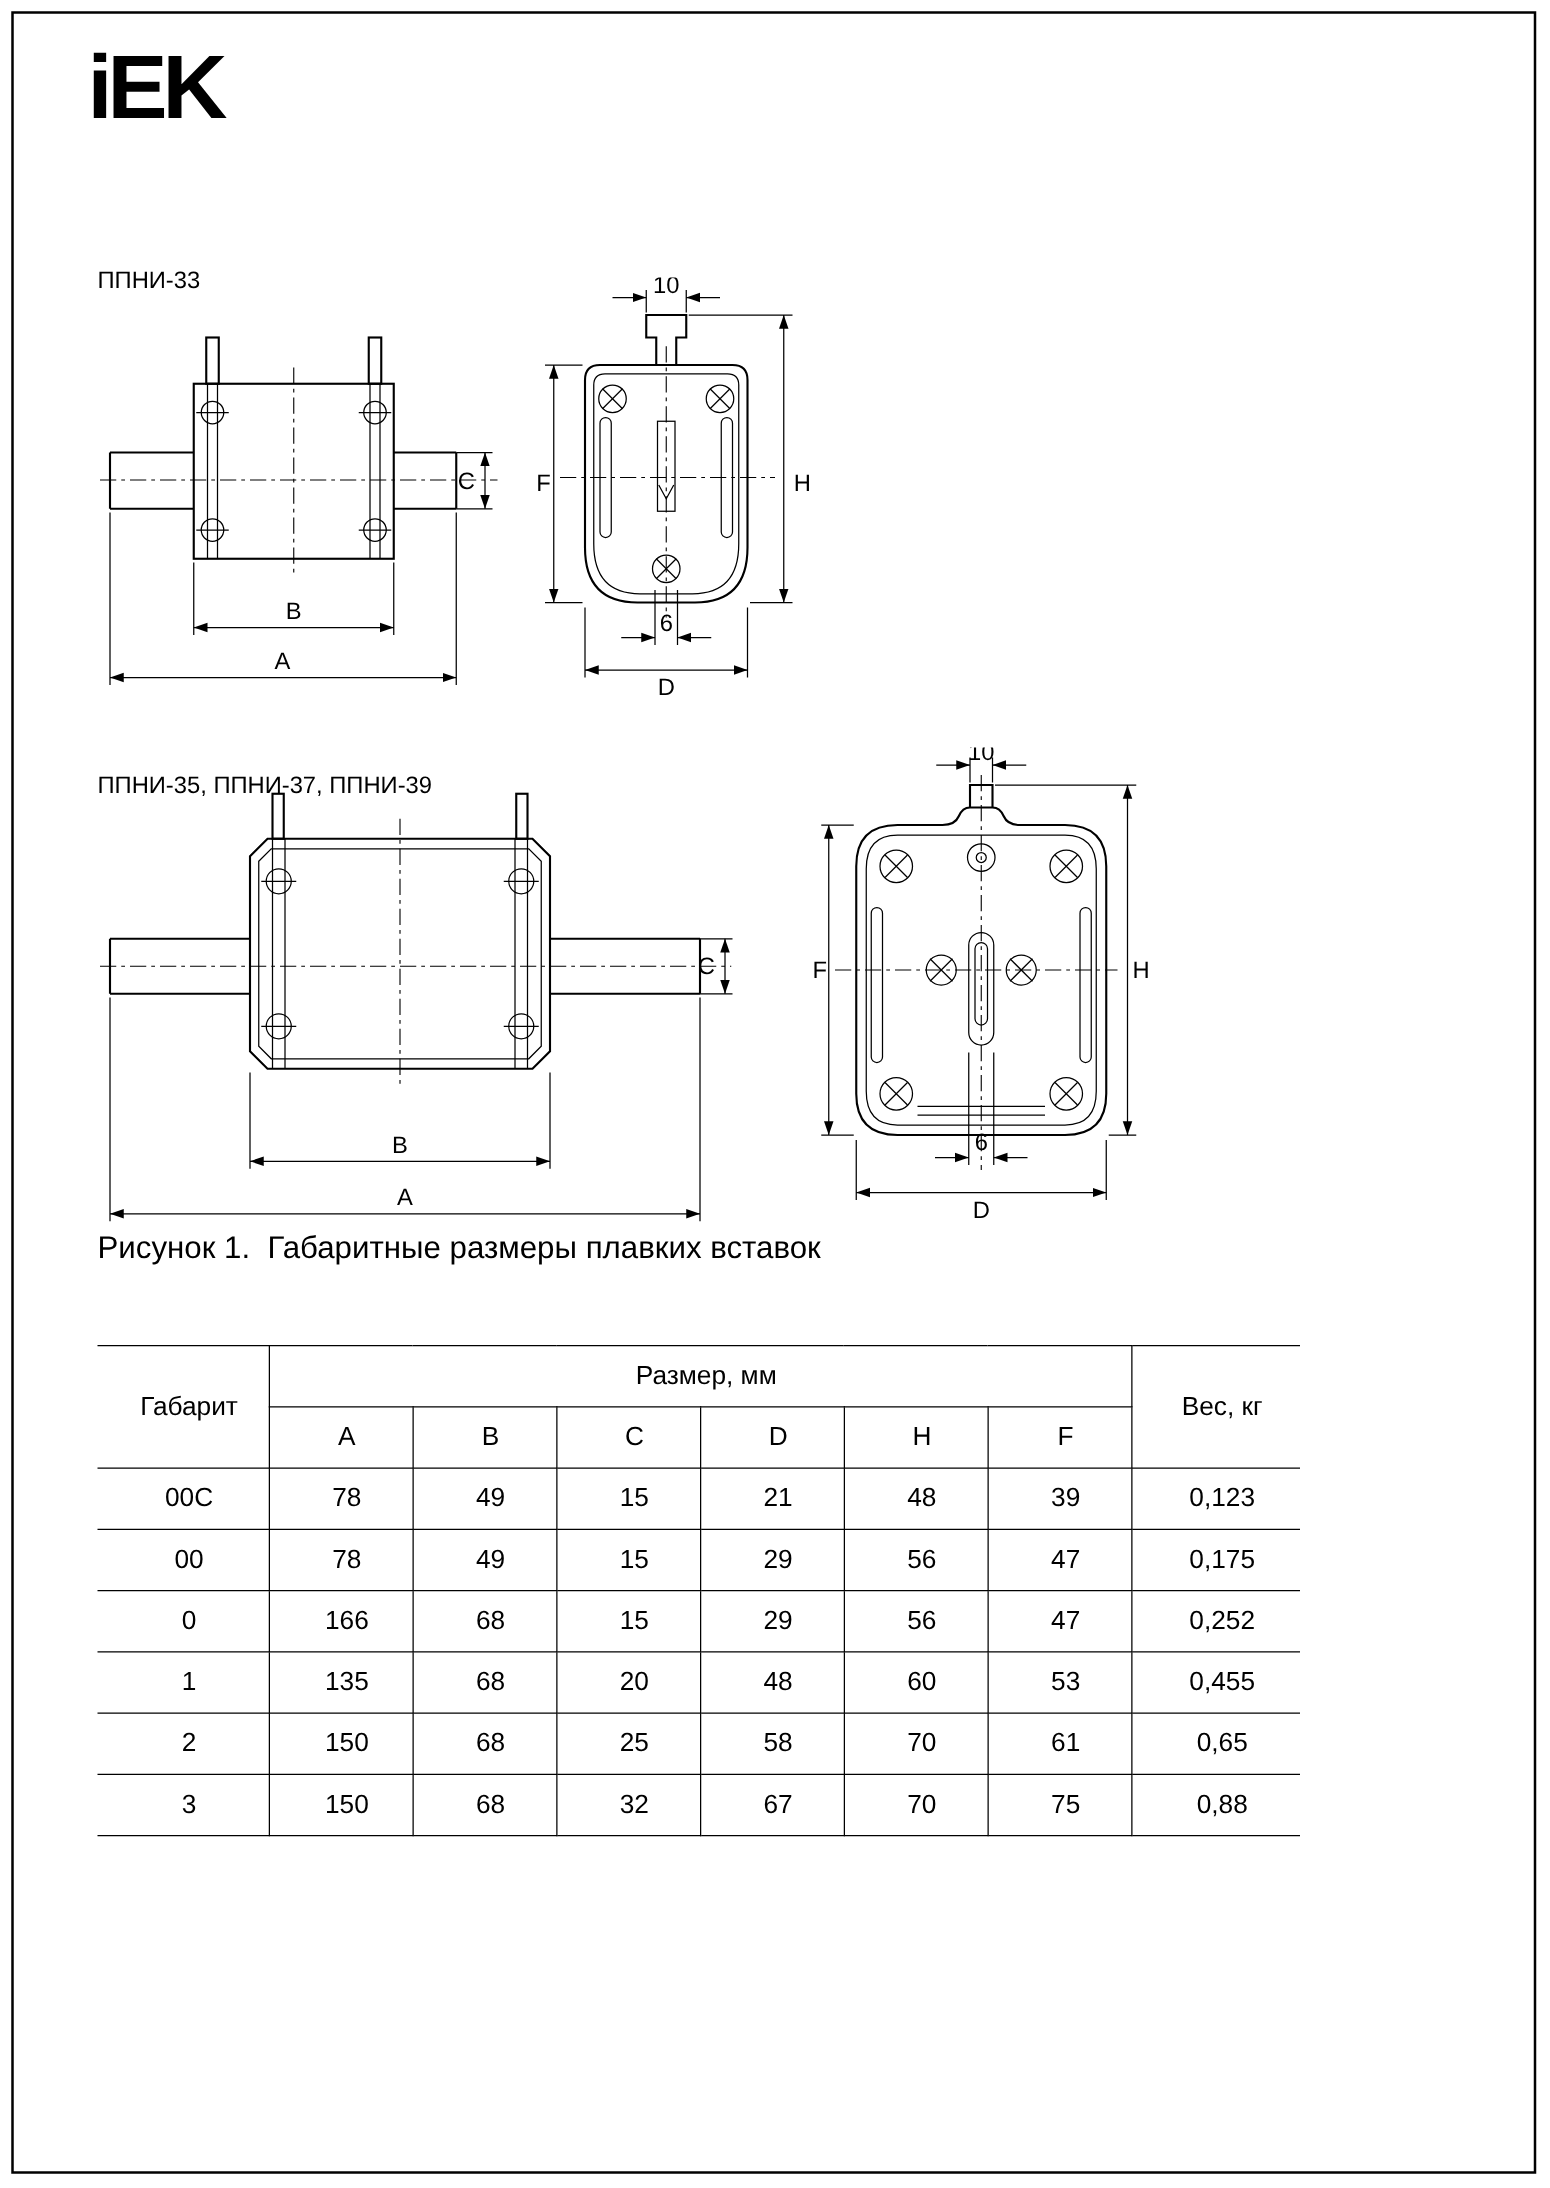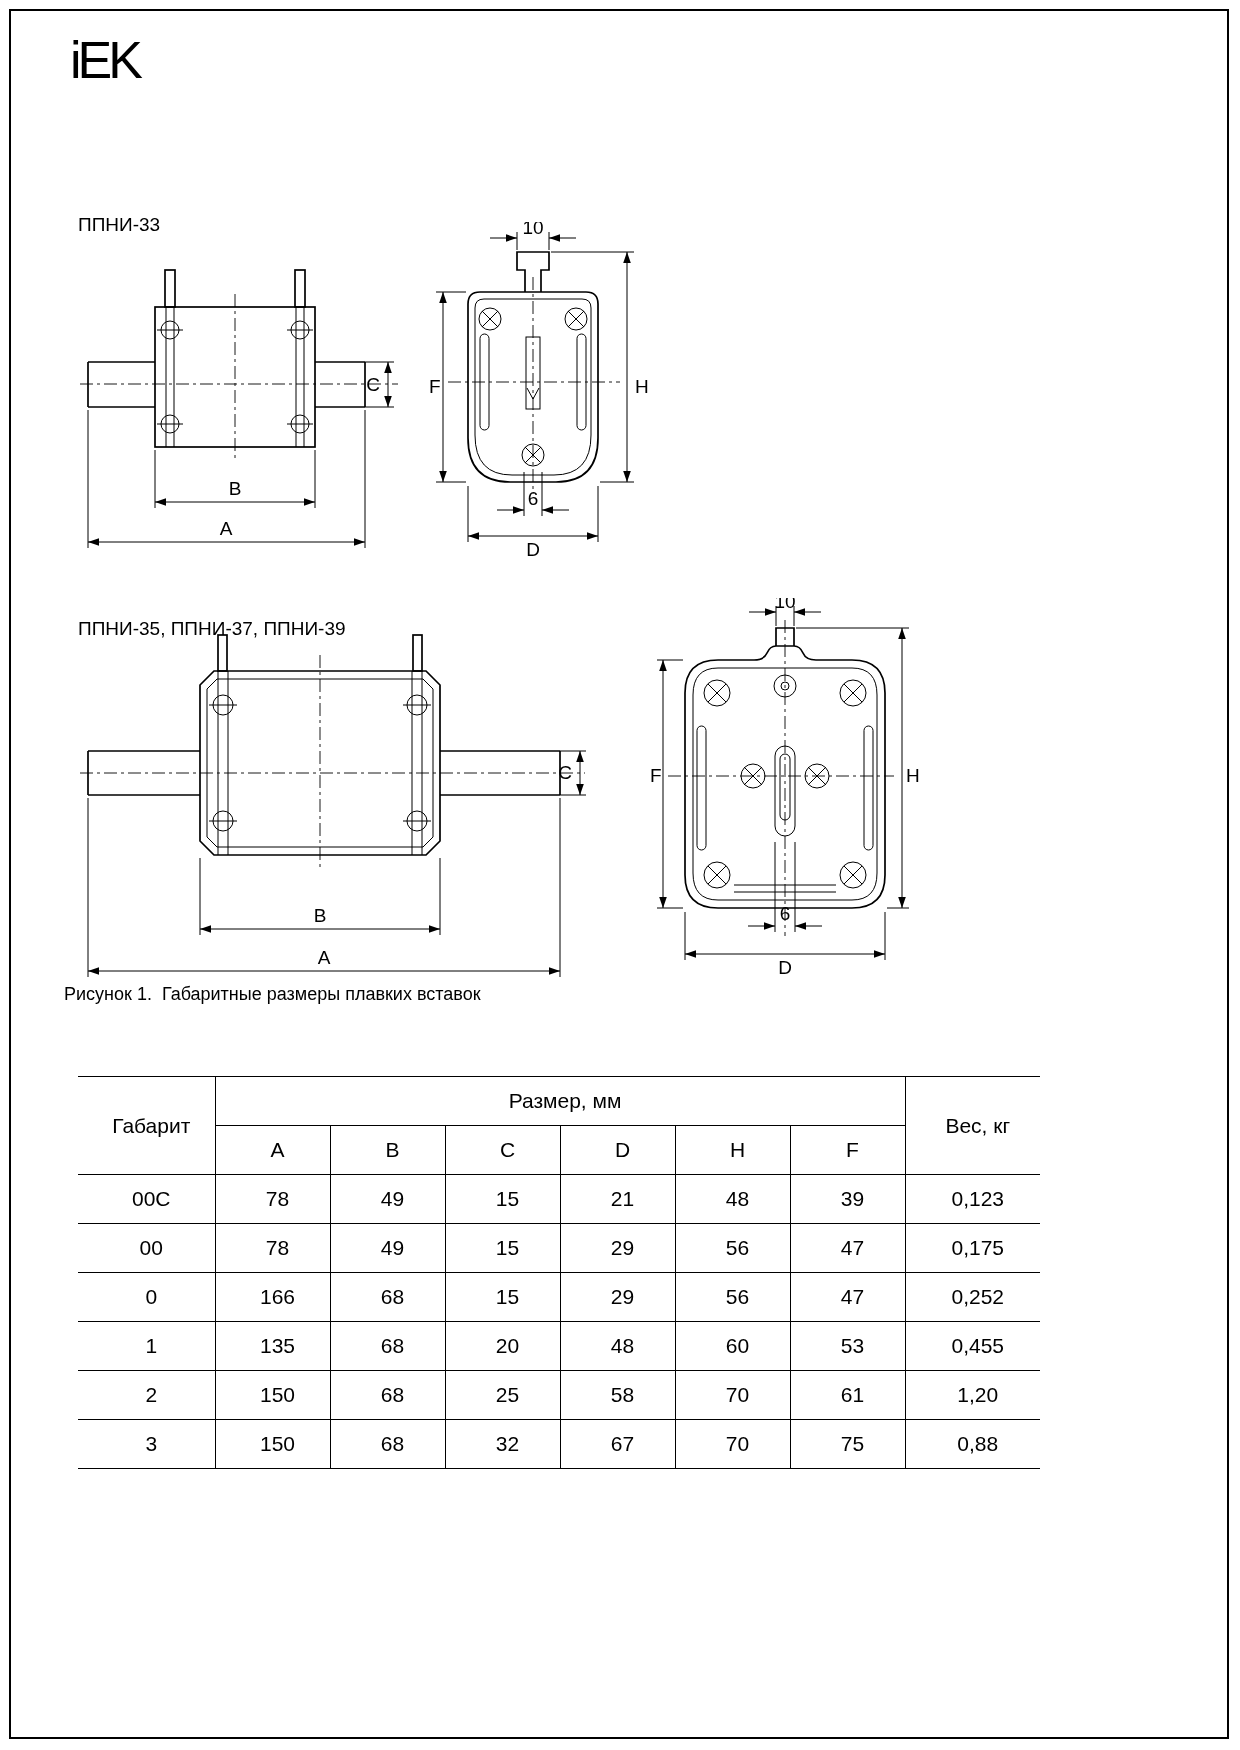--- a/index.html
+++ b/index.html
@@ -2,25 +2,25 @@
 <html><head>
 <meta charset="utf-8">
 <style>
   html,body{margin:0;padding:0;}
   body{
     width:1240px;height:1750px;position:relative;background:#fff;
     font-family:"Liberation Sans",sans-serif;color:#000;overflow:hidden;
   }
   .frame{position:absolute;left:9px;top:9px;width:1220px;height:1730px;border:2px solid #000;box-sizing:border-box;}
   .abs{position:absolute;}
-  .logo{left:70px;top:34px;font-size:52px;font-weight:normal;letter-spacing:-4px;line-height:1;}
+  .logo{left:70px;top:34px;font-size:72px;font-weight:bold;letter-spacing:-4px;line-height:1;}
   .sec-title{left:78px;font-size:19px;}
   .sec-title.s1{top:214px;}
   .sec-title.s2{top:618px;}
-  .caption{left:64px;top:984px;font-size:18px;white-space:pre-wrap;}
+  .caption{left:78px;top:984px;font-size:25px;white-space:pre-wrap;}
   
   .ol{stroke:#000;stroke-width:1.7;fill:none;stroke-linejoin:miter;}
   .thin{stroke:#000;stroke-width:1;fill:none;}
   .dim line{stroke:#000;stroke-width:1;fill:none;}
   .cl line{stroke:#000;stroke-width:0.9;fill:none;stroke-dasharray:13 4 3 4;}
   .lbl{font-family:"Liberation Sans",sans-serif;font-size:19px;fill:#000;}
   
   .table-wrap{left:78px;top:1076px;width:962px;}
   table{width:100%;border-collapse:collapse;font-size:21px;table-layout:fixed;}
   td{border:1px solid #000;padding:12px 4px 12px 14px;text-align:center;font-weight:normal;overflow:hidden;}
@@ -339,21 +339,21 @@
         <td>0,455</td>
       </tr>
       <tr>
         <td>2</td>
         <td>150</td>
         <td>68</td>
         <td>25</td>
         <td>58</td>
         <td>70</td>
         <td>61</td>
-        <td>1,20</td>
+        <td>0,65</td>
       </tr>
       <tr>
         <td>3</td>
         <td>150</td>
         <td>68</td>
         <td>32</td>
         <td>67</td>
         <td>70</td>
         <td>75</td>
         <td>0,88</td>

